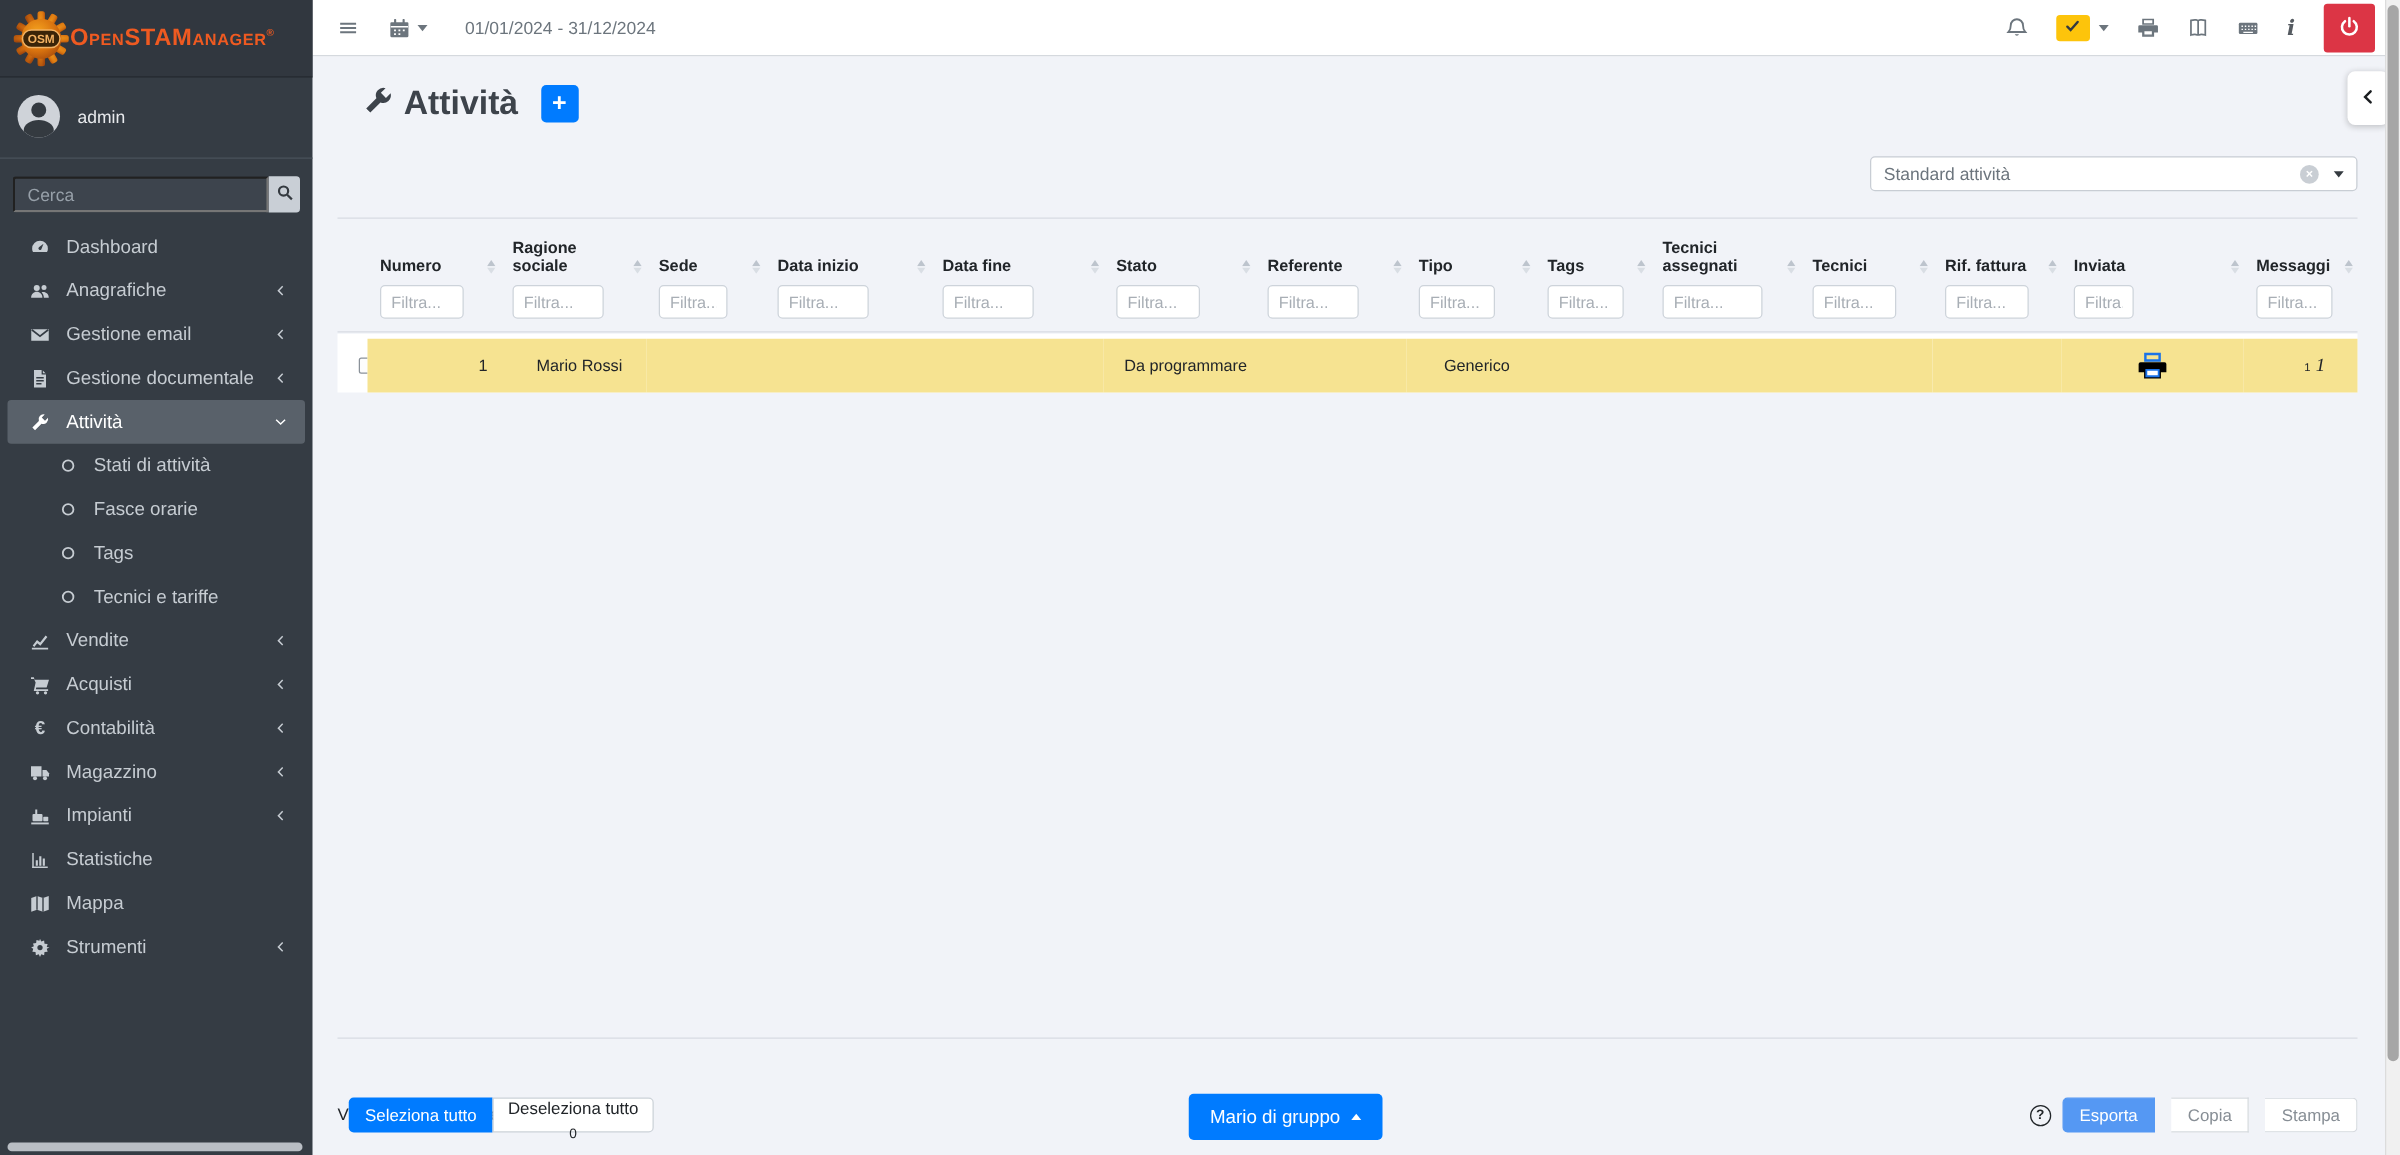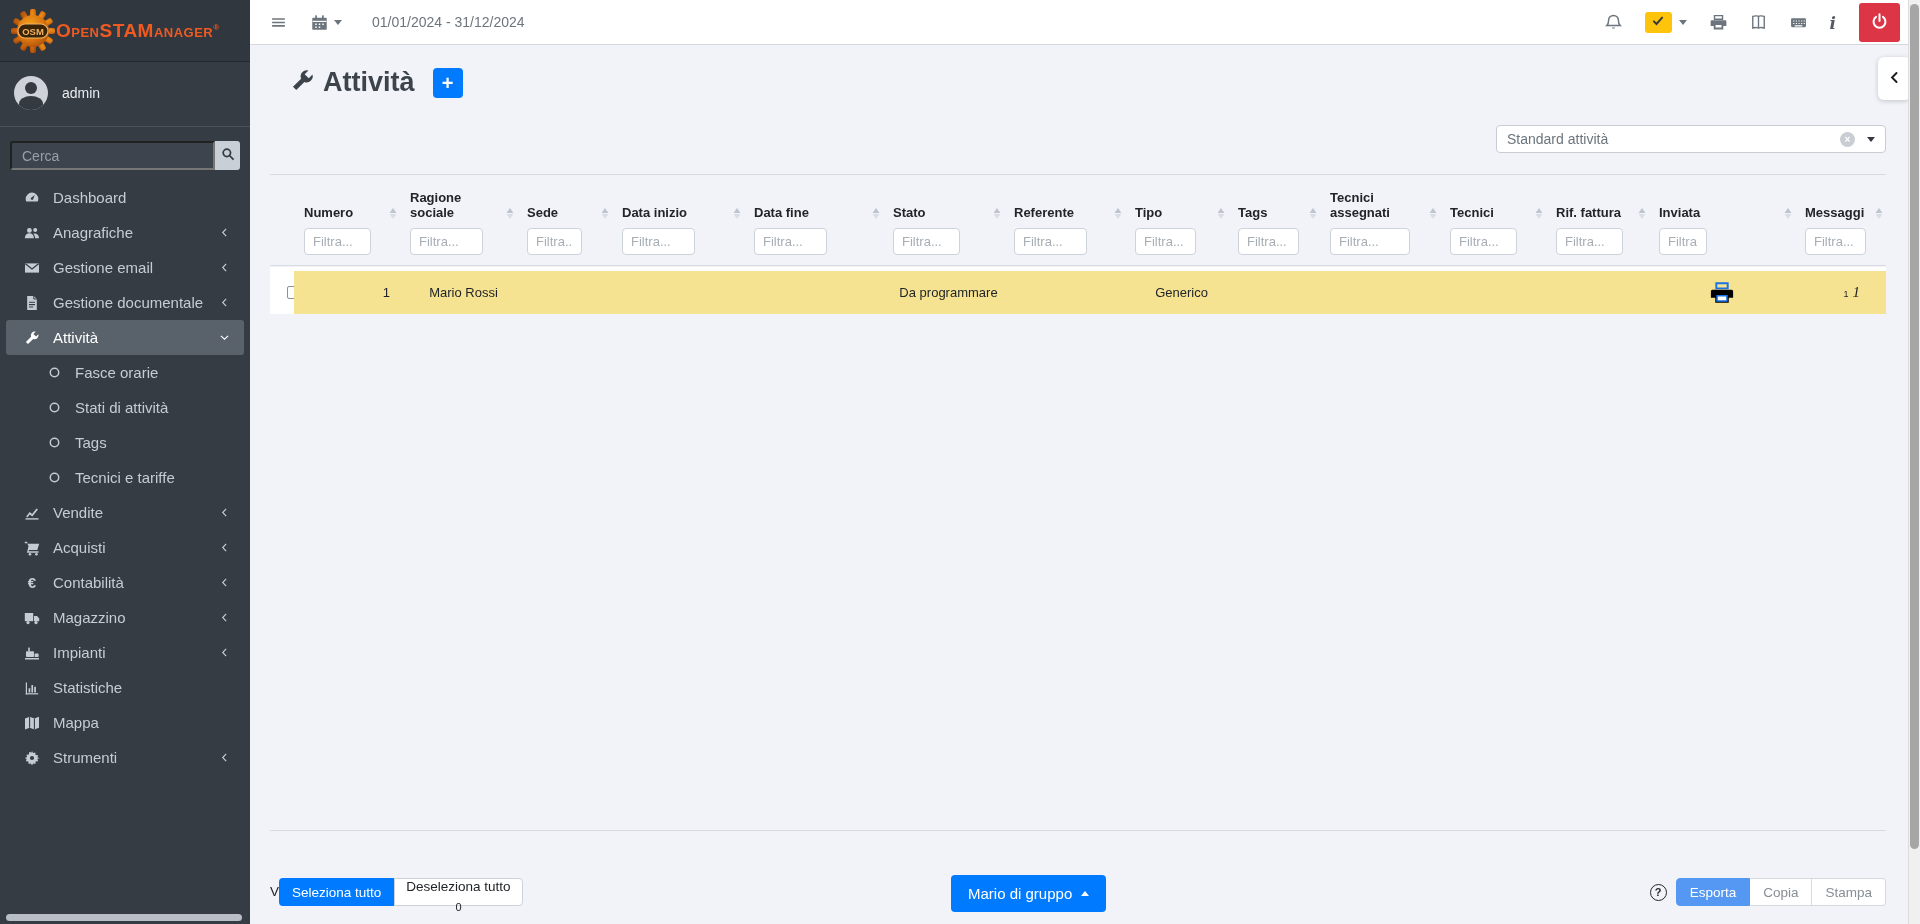--- a/index.html
+++ b/index.html
@@ -93,21 +93,21 @@
   .sel-group { position:absolute; left:29px; top:833px; display:flex; height:28px; }
   .btn { border:none; cursor:pointer; font-size:13.5px; display:flex; align-items:center; }
   .btn-blue { background:#007bff; color:#fff; }
   .btn-white { background:#fff; color:#212529; border:1px solid #ccd2d8; }
   .sel-all { border-radius:4px 0 0 4px; padding:0 13px; }
   .desel { border-radius:0 4px 4px 0; padding:0 11px; gap:7px;flex-direction:column; }
   .desel-count { font-size:11px; color:#212529; }
   .group-actions { position:absolute; left:701px; top:830px; height:37px; background:#007bff; color:#fff; border:none; border-radius:4px; font-size:15px; padding:0 17px; display:flex; align-items:center; gap:9px; cursor:pointer; }
   .export-zone { position:absolute; right:22px; top:833px; display:flex; align-items:center; gap:9px; }
   .question-icon { width:17px; height:17px; border:1.6px solid #212529; border-radius:50%; color:#212529; font-size:11px; font-weight:bold; line-height:14px; text-align:center; }
-  .dt-buttons { display:flex; height:28px; }
+  .dt-buttons { display:flex; height:28px;gap:13px; }
   .dt-btn { border:1px solid #d5dade; background:#fff; color:#878e95; font-size:13.5px; padding:0 13px; display:flex; align-items:center; cursor:pointer; }
   .dt-btn.first { border-radius:4px 0 0 4px; }
   .dt-btn.last { border-radius:0 4px 4px 0; }
   .dt-btn + .dt-btn { border-left:none; }
   .dt-btn.active { background:#5598f3; border-color:#5598f3; color:#fff; }
 </style>
 </head>
 <body>
 
 <div id="stage">
@@ -221,29 +221,29 @@
               <path d="M2.8 5.6 8 10.6l5.2-5" fill="none" stroke="currentColor" stroke-width="1.7"></path>
             </svg>
           </span>
         </div>
         <div class="nav-item sub">
           <span class="nav-icon">
             <svg viewBox="0 0 16 16">
               <circle cx="8" cy="8" r="5.2" fill="none" stroke="currentColor" stroke-width="1.8"></circle>
             </svg>
           </span>
+          <span class="nav-label">Stati di attività</span>
+        </div>
+        <div class="nav-item sub">
+          <span class="nav-icon">
+            <svg viewBox="0 0 16 16">
+              <circle cx="8" cy="8" r="5.2" fill="none" stroke="currentColor" stroke-width="1.8"></circle>
+            </svg>
+          </span>
           <span class="nav-label">Fasce orarie</span>
-        </div>
-        <div class="nav-item sub">
-          <span class="nav-icon">
-            <svg viewBox="0 0 16 16">
-              <circle cx="8" cy="8" r="5.2" fill="none" stroke="currentColor" stroke-width="1.8"></circle>
-            </svg>
-          </span>
-          <span class="nav-label">Stati di attività</span>
         </div>
         <div class="nav-item sub">
           <span class="nav-icon">
             <svg viewBox="0 0 16 16">
               <circle cx="8" cy="8" r="5.2" fill="none" stroke="currentColor" stroke-width="1.8"></circle>
             </svg>
           </span>
           <span class="nav-label">Tags</span>
         </div>
         <div class="nav-item sub">

